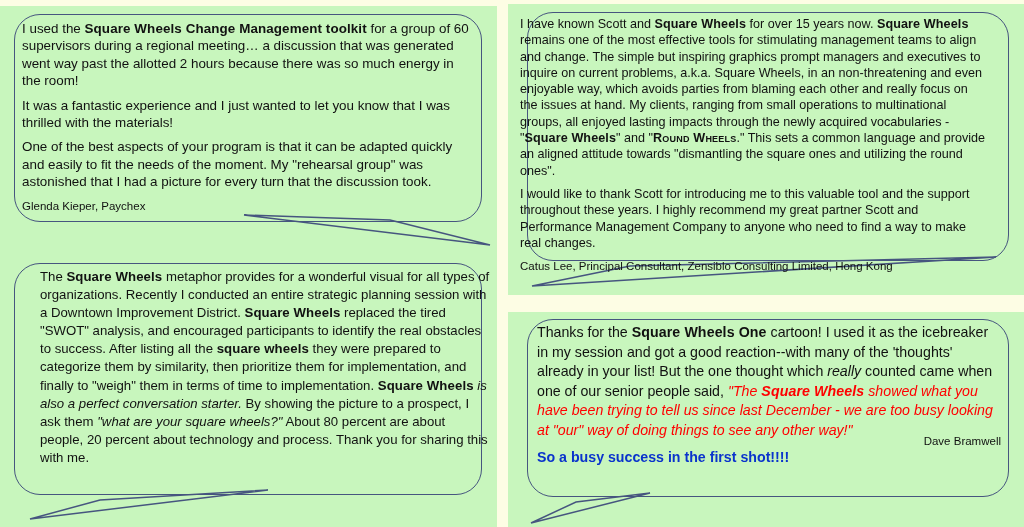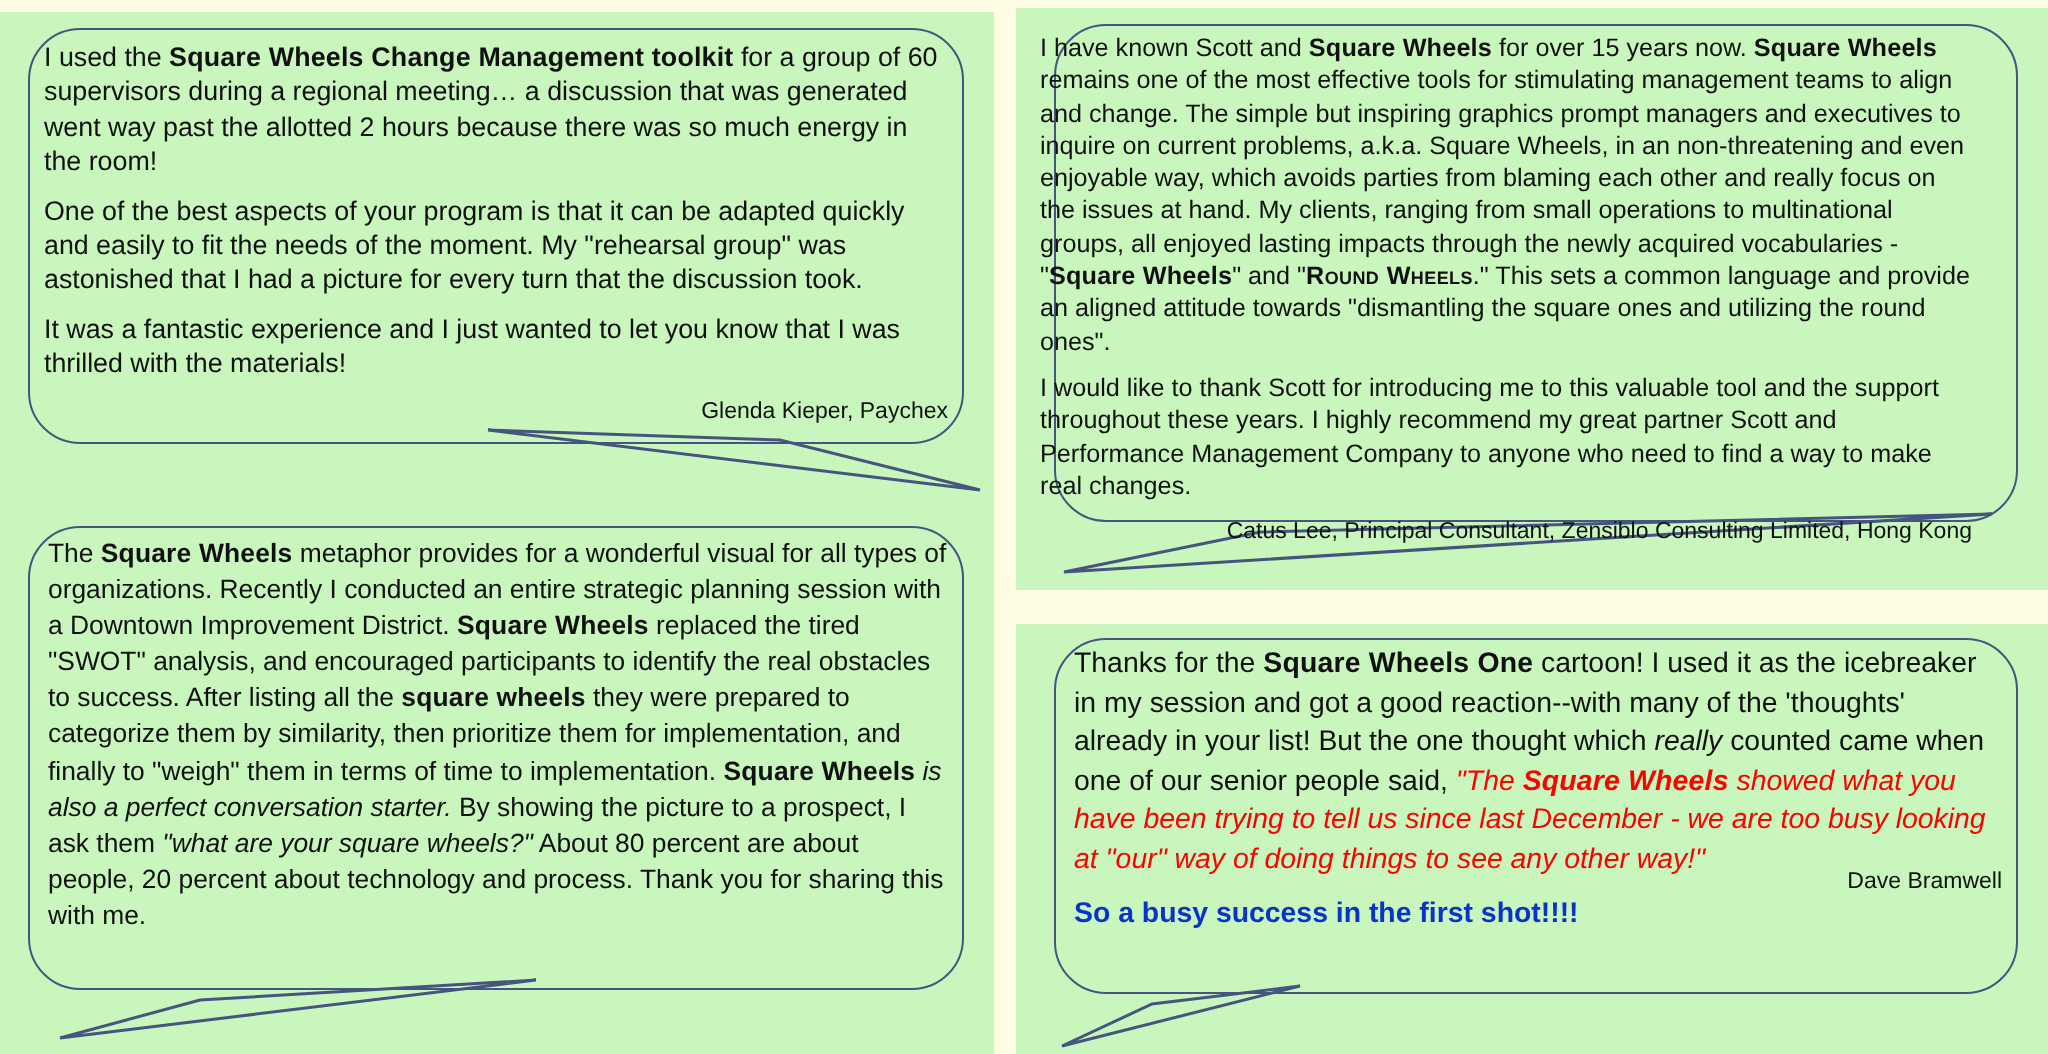--- a/index.html
+++ b/index.html
@@ -27,21 +27,20 @@
     color:#111111;
     box-sizing:border-box;
   }
   .p{margin:0 0 7px 0;}
   .p:last-child{margin-bottom:0;}
   b{font-weight:bold;letter-spacing:.1px;}
   i{font-style:italic;}
   .smallcaps{font-weight:bold;font-variant:small-caps;letter-spacing:.2px;}
   .attrib{
     display:block;
-    text-align:right;
     font-size:11.5px;
     color:#111;
     margin-top:4px;
   }
   .red{color:#ff0000;font-style:italic;}
   .red b{font-weight:bold;font-style:italic;}
   .blue{color:#0a33cc;font-weight:bold;}
 
   
   .tail{position:absolute;overflow:visible;}
@@ -51,42 +50,42 @@
   #panel-tl{left:0;top:6px;width:497px;height:268px;}
   #bub-tl{left:14px;top:8px;width:468px;height:208px;}
   #txt-tl{left:22px;top:14px;width:452px;font-size:13.4px;line-height:17.4px;}
 
   #panel-tr{left:508px;top:4px;width:516px;height:291px;}
   #bub-tr{left:19px;top:8px;width:482px;height:249px;}
   #txt-tr{left:12px;top:12px;width:466px;font-size:12.6px;line-height:16.3px;}
 
   #panel-bl{left:0;top:255px;width:497px;height:272px;}
   #bub-bl{left:14px;top:8px;width:468px;height:232px;}
-  #txt-bl{left:24px;top:13px;width:452px;font-size:13.2px;line-height:18.1px;}
+  #txt-bl{left:40px;top:13px;width:452px;font-size:13.2px;line-height:18.1px;}
 
   #panel-br{left:508px;top:312px;width:516px;height:215px;}
   #bub-br{left:19px;top:7px;width:482px;height:178px;}
   #txt-br{left:29px;top:11px;width:464px;font-size:14.2px;line-height:19.6px;}
 </style>
 </head>
 <body>
 
 <div class="stage">
 
   <div class="panel" id="panel-tl">
     <div class="bubble" id="bub-tl"></div>
     <svg class="tail" style="left:240px;top:205px;width:260px;height:40px" viewBox="0 0 260 40">
       <path d="M4 4 L250 34 L150 9 Z"></path>
     </svg>
     <div class="btext" id="txt-tl">
       <p class="p">
         <span>I used the </span><b>Square Wheels Change Management toolkit</b><span> for a group of 60 supervisors during a regional meeting… a discussion that was generated went way past the allotted 2 hours because there was so much energy in the room!</span>
       </p>
+      <p class="p"> It was a fantastic experience and I just wanted to let you know that I was thrilled with the materials!</p>
       <p class="p"> One of the best aspects of your program is that it can be adapted quickly and easily to fit the needs of the moment. My "rehearsal group" was astonished that I had a picture for every turn that the discussion took.</p>
-      <p class="p"> It was a fantastic experience and I just wanted to let you know that I was thrilled with the materials!</p>
       <span class="attrib">Glenda Kieper, Paychex</span>
     </div>
   </div>
 
   <div class="panel" id="panel-tr">
     <div class="bubble" id="bub-tr"></div>
     <svg class="tail" style="left:18px;top:250px;width:480px;height:40px" viewBox="0 0 480 40">
       <path d="M470 3 L6 32 L104 12 Z"></path>
     </svg>
     <div class="btext" id="txt-tr">

